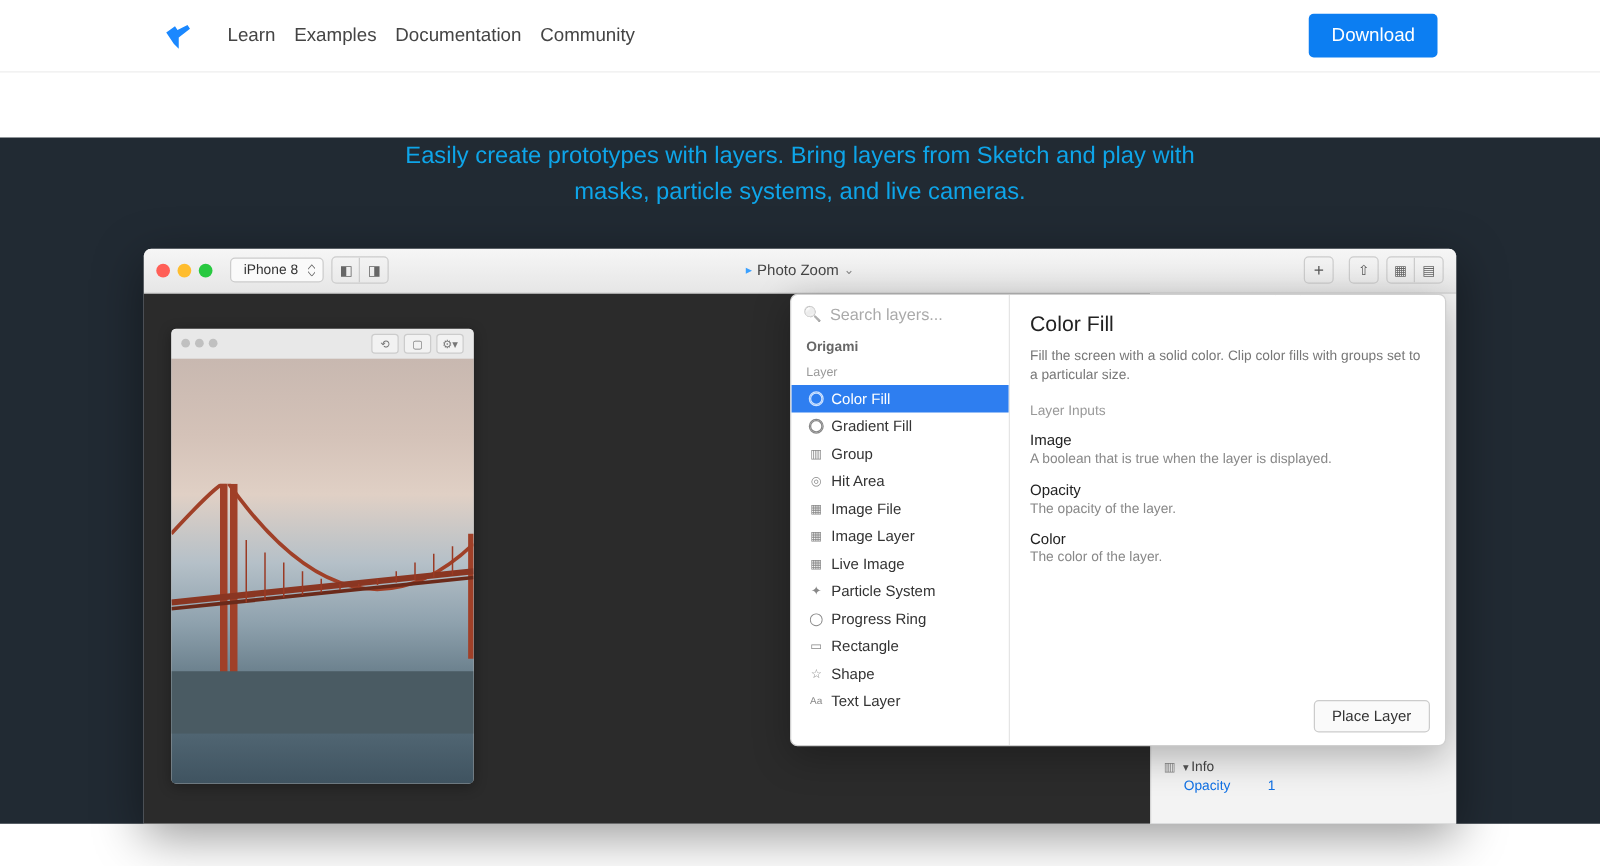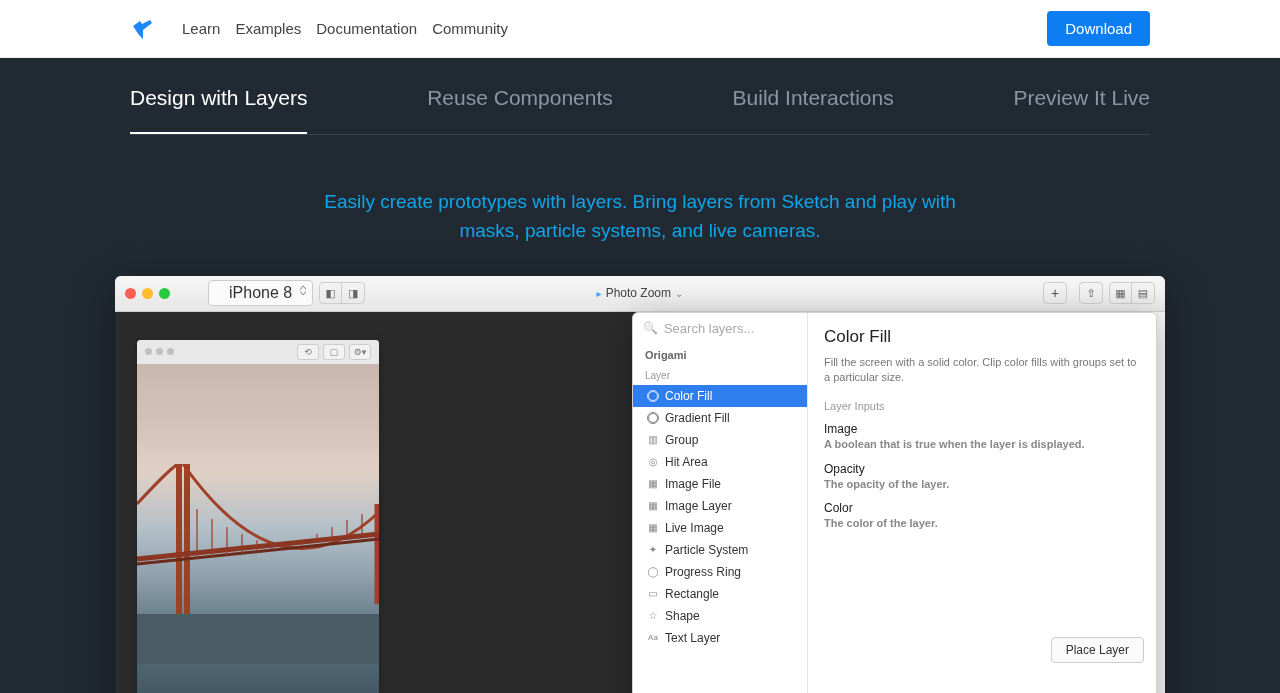--- a/index.html
+++ b/index.html
@@ -26,21 +26,21 @@
 .subtitle { text-align: center; color: #0ea5e9; font-size: 19px; line-height: 1.55; margin: 52px auto 30px; width: 640px; font-weight: 300; }
 
 
 .appwin { width: 1050px; margin: 0 auto; background: #e9e9e9; border-radius: 6px 6px 0 0; box-shadow: 0 10px 40px rgba(0,0,0,.4); overflow: hidden; position: relative; height: 460px; }
 
 
 .tb { height: 36px; background: linear-gradient(#f6f6f6,#e6e6e6); border-bottom: 1px solid #ccc; display: flex; align-items: center; padding: 0 10px; gap: 6px; position: relative; }
 .traffic { display: flex; gap: 6px; margin-right: 8px; }
 .traffic span { width: 11px; height: 11px; border-radius: 50%; display: block; }
 .tl-red { background: #ff5f57; } .tl-yel { background: #ffbd2e; } .tl-grn { background: #28c940; }
-.device-sel { background: #fafafa; border: 1px solid #ccc; border-radius: 4px; padding: 3px 20px 3px 20px; font-size: 16px; color: #333; position: relative; margin-left: 24px; }
+.device-sel { background: #fafafa; border: 1px solid #ccc; border-radius: 4px; padding: 3px 20px 3px 10px; font-size: 11px; color: #333; position: relative; }
 .device-sel::after { content: ""; position: absolute; right: 6px; top: 4px; font-size: 9px; color: #666; width:6px; height:10px; background: linear-gradient(#666,#666); clip-path: polygon(0 35%, 50% 0, 100% 35%, 100% 45%, 50% 10%, 0 45%, 0 55%, 50% 90%, 100% 55%, 100% 65%, 50% 100%, 0 65%); }
 .tb-seg { display:flex; border:1px solid #ccc; border-radius:4px; overflow:hidden; }
 .tb-seg span { width:22px; height:20px; display:flex; align-items:center; justify-content:center; font-size:11px; color:#666; border-right:1px solid #ccc; }
 .tb-seg span:last-child { border-right:none; }
 .tb-title { position:absolute; left:50%; transform:translateX(-50%); font-size:12px; color:#444; display:flex; align-items:center; gap:4px; }
 .tb-title::after { content:"⌄"; font-size:10px; color:#888; }
 .tb-plus { width:24px; height:22px; border:1px solid #ccc; border-radius:4px; display:flex; align-items:center; justify-content:center; font-size:14px; color:#555; margin-left:auto; }
 .tb-right { display:flex; gap:6px; margin-left:6px; }
 .tb-btn { width:24px; height:22px; border:1px solid #ccc; border-radius:4px; display:flex; align-items:center; justify-content:center; font-size:11px; color:#555; }
 
@@ -58,21 +58,21 @@
 
 
 .inspector { position:absolute; right:0; top:36px; bottom:0; width:245px; background:#f3f3f3; border-left:1px solid #d5d5d5; font-size:11px; color:#444; padding-top:370px; }
 .insp-row { display:flex; align-items:center; padding:3px 10px; gap:6px; }
 .insp-caret::before { content:"▾"; font-size:9px; color:#555; margin-right:2px; }
 .insp-sub { padding-left:26px; display:flex; gap:30px; color:#1071e5; }
 
 
 .popover { position:absolute; top:36px; right:8px; width:525px; background:#fff; border-radius:6px; box-shadow:0 8px 30px rgba(0,0,0,.28); overflow:hidden; border:1px solid #d0d0d0; }
 .popover::before { content:""; position:absolute; top:-8px; right:118px; width:14px; height:14px; background:#fff; border-left:1px solid #d0d0d0; border-top:1px solid #d0d0d0; transform:rotate(45deg); }
-.pop-left { width:175px; float:left; border-right:1px solid #e5e5e5; height:456px; overflow:hidden; }
+.pop-left { width:175px; float:left; border-right:1px solid #e5e5e5; height:360px; overflow:hidden; }
 .pop-search { padding:8px 10px; display:flex; align-items:center; gap:6px; color:#aaa; font-size:13px; }
 .pop-search::before { content:"🔍"; font-size:12px; filter:grayscale(1); opacity:.5; }
 .pop-section { padding:5px 12px; font-size:11px; color:#666; font-weight:600; }
 .pop-label { padding:4px 12px; font-size:10px; color:#999; text-transform:none; }
 .layer-item { padding:4px 12px 4px 14px; font-size:12px; color:#333; display:flex; align-items:center; gap:6px; cursor:pointer; }
 .layer-item.selected { background:#2e7ef0; color:#fff; }
 .layer-item .ic { width:12px; height:12px; display:inline-flex; align-items:center; justify-content:center; font-size:10px; color:#888; }
 .layer-item.selected .ic { color:#cde2ff; }
 .ic-circle { width:10px; height:10px; border:1px solid currentColor; border-radius:50%; }
 .ic-folder::before { content:"▥"; }
@@ -83,21 +83,21 @@
 .ic-rect::before { content:"▭"; }
 .ic-star::before { content:"☆"; }
 .ic-aa::before { content:"Aa"; font-size:8px; }
 
 .pop-right { margin-left:175px; padding:14px 16px 0; height:360px; position:relative; }
 .pop-title { font-size:17px; color:#222; margin-bottom:8px; }
 .pop-desc { font-size:11px; color:#777; line-height:1.4; margin-bottom:14px; }
 .pop-sub { font-size:11px; color:#999; margin-bottom:10px; }
 .prop { margin-bottom:10px; }
 .prop-name { font-size:12px; color:#222; margin-bottom:1px; }
-.prop-desc { font-size:11px; color:#888; line-height:1.35;font-weight:bold; }
+.prop-desc { font-size:11px; color:#888; line-height:1.35; }
 .place-btn { position:absolute; bottom:10px; right:12px; background:#fafafa; border:1px solid #ccc; border-radius:4px; padding:5px 14px; font-size:12px; color:#333; cursor:pointer; }
 </style>
 </head>
 <body>
 
 <div class="topnav">
   <div class="logo">
     <svg viewBox="0 0 24 24">
         <path d="M3 9 L10 4 L12 7 L20 3 L22 6 L13 13 L13 22 L9 18 Z" fill="#1b88ff"></path>
       </svg>
@@ -106,26 +106,20 @@
     <a href="#">Learn</a>
     <a href="#">Examples</a>
     <a href="#">Documentation</a>
     <a href="#">Community</a>
   </div>
   <div class="spacer"></div>
   <button class="download-btn">Download</button>
 </div>
 
 <div class="dark">
-  <div class="tabs">
-    <div class="tab active">Design with Layers</div>
-    <div class="tab">Reuse Components</div>
-    <div class="tab">Build Interactions</div>
-    <div class="tab">Preview It Live</div>
-  </div>
   <p class="subtitle">Easily create prototypes with layers. Bring layers from Sketch and play with masks, particle systems, and live cameras.</p>
 
   <div class="appwin">
 
     <div class="tb">
       <div class="traffic">
         <span class="tl-red"></span>
         <span class="tl-yel"></span>
         <span class="tl-grn"></span>
       </div>

